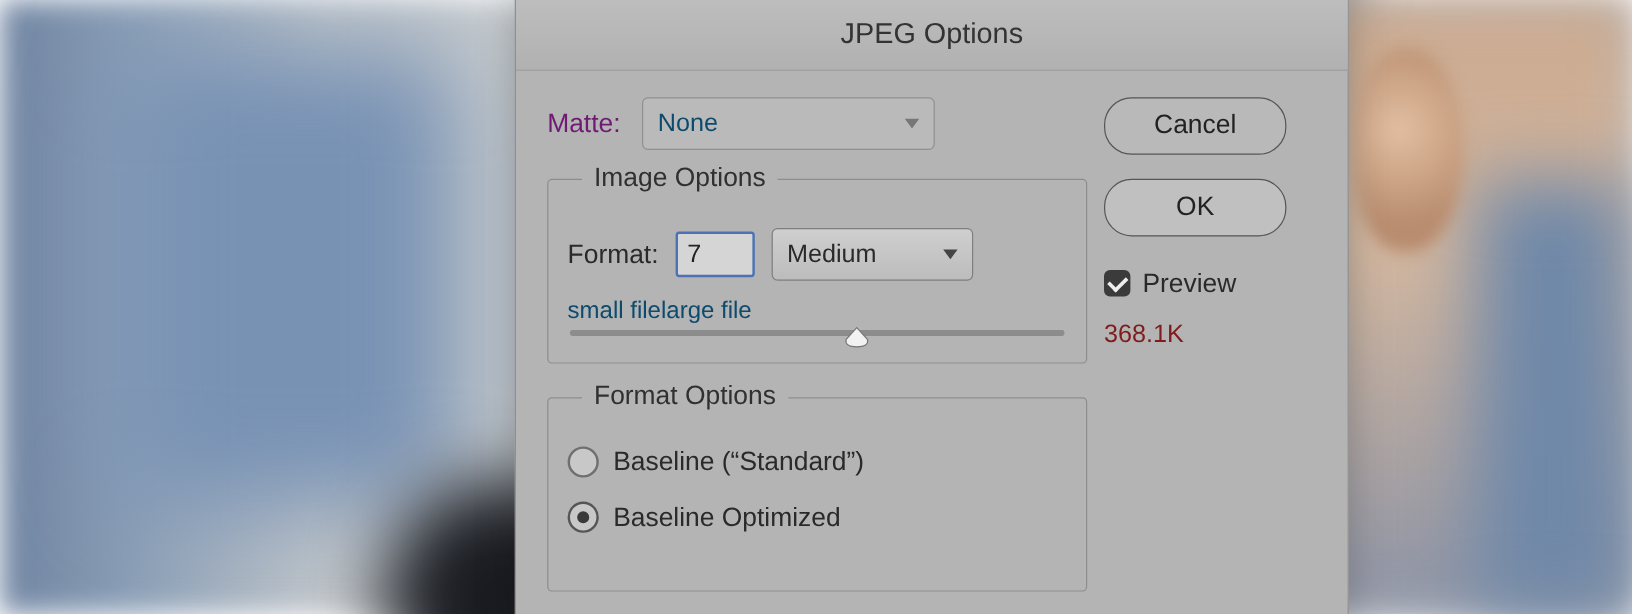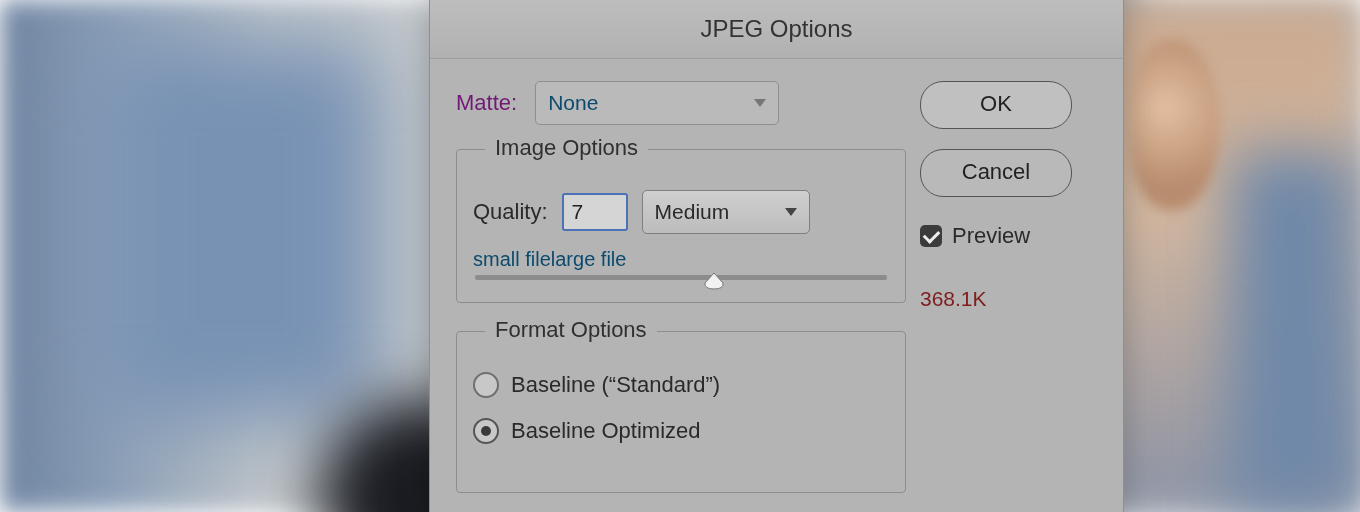--- a/index.html
+++ b/index.html
@@ -35,21 +35,21 @@
   .preset-select .chev{border-top-color:#444;}
   
   .slider-row{position:relative;margin-top:6px;}
   .slider-labels{display:flex;font-size:20px;color:#0c4a6e;margin-bottom:4px;}
   .slider-track{position:relative;height:5px;background:#8c8c8c;border-radius:2px;margin:0 2px;}
   .slider-thumb{position:absolute;top:-4px;width:24px;height:20px;}
   
   .btn{display:block;width:150px;height:46px;border:1.5px solid #555;border-radius:23px;background:#b9b9b9;font-size:22px;color:#222;text-align:center;line-height:44px;cursor:pointer;margin-bottom:20px;}
   .btn.ok{background:#c0c0c0;}
   
-  .check-row{display:flex;align-items:center;gap:10px;margin-top:26px;margin-bottom:38px;}
+  .check-row{display:flex;align-items:center;gap:10px;margin-top:26px;margin-bottom:18px;}
   .checkbox{width:22px;height:22px;background:#3b3b3b;border-radius:5px;display:flex;align-items:center;justify-content:center;}
   .checkmark{width:12px;height:7px;border-left:3px solid #eee;border-bottom:3px solid #eee;transform:rotate(-45deg);margin-top:-3px;}
   .preview-label{font-size:22px;}
   .filesize{font-size:21px;color:#7f1d1d;}
   
   .radio-row{display:flex;align-items:center;gap:12px;margin-bottom:20px;}
   .radio{width:22px;height:22px;border:2px solid #6f6f6f;border-radius:50%;background:#c8c8c8;display:flex;align-items:center;justify-content:center;flex-shrink:0;}
   .radio.checked{border-color:#555;}
   .radio-dot{width:10px;height:10px;border-radius:50%;background:#3a3a3a;}
   .radio-label{font-size:22px;}
@@ -79,21 +79,21 @@
         <div class="select matte-select">
           <span>None</span>
           <span class="chev"></span>
         </div>
       </div>
 
       <div class="fieldset">
         <div class="legend">Image Options</div>
 
         <div class="quality-row">
-          <span class="quality-label">Quality:</span>
+          <span class="quality-label">Format:</span>
           <input class="num-input" value="7" style="">
           <div class="select preset-select">
             <span>Medium</span>
             <span class="chev"></span>
           </div>
         </div>
 
         <div class="slider-row">
           <div class="slider-labels">
             <span>small file</span>
@@ -121,22 +121,22 @@
           <div class="radio checked">
             <div class="radio-dot"></div>
           </div>
           <span class="radio-label">Baseline Optimized</span>
         </div>
       </div>
 
     </div>
 
     <div class="right-col">
+      <div class="btn">Cancel</div>
       <div class="btn ok">OK</div>
-      <div class="btn">Cancel</div>
 
       <div class="check-row">
         <div class="checkbox">
           <div class="checkmark"></div>
         </div>
         <span class="preview-label">Preview</span>
       </div>
 
       <div class="filesize">368.1K</div>
     </div>

